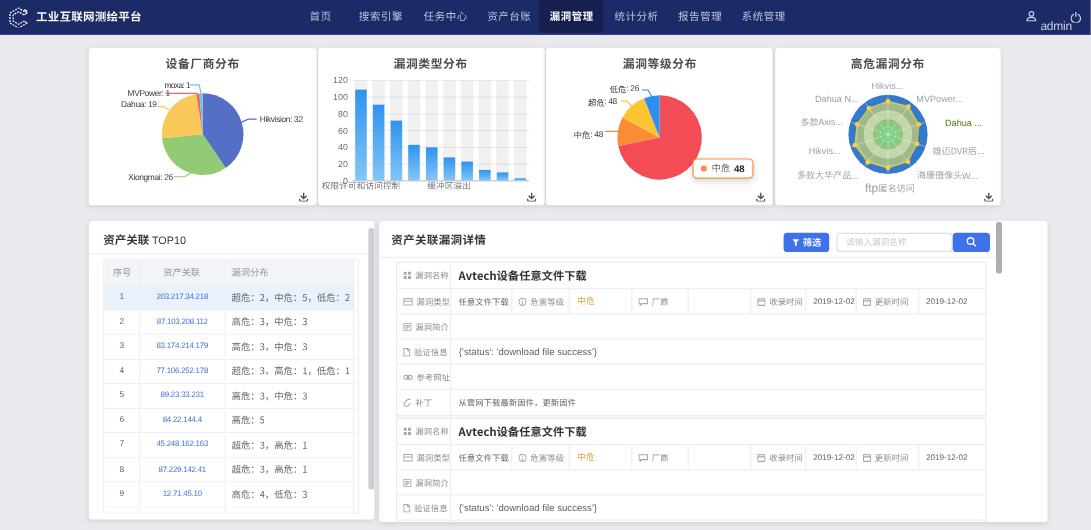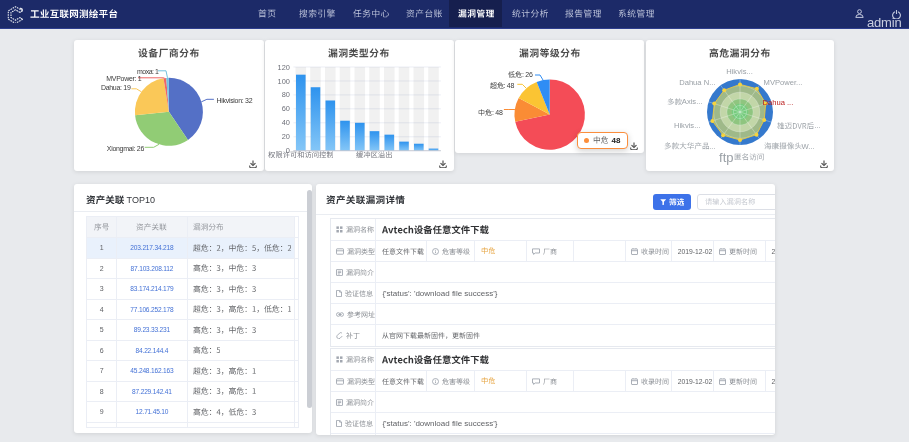--- a/index.html
+++ b/index.html
@@ -95,21 +95,21 @@
         <use href="#r7cfb" x="0"></use>
         <use href="#r7edf" x="1045"></use>
         <use href="#r7ba1" x="2091"></use>
         <use href="#r7406" x="3136"></use>
       </svg>
     </div>
 <svg class="abs" style="left:855px;top:9px" width="9" height="9" viewBox="0 0 9 9">
 <circle cx="4.5" cy="2.6" r="1.9" fill="none" stroke="#c3c9de" stroke-width="1"></circle>
 <path d="M0.8 8.4 Q0.9 5.4 4.5 5.4 Q8.1 5.4 8.2 8.4 Z" fill="none" stroke="#c3c9de" stroke-width="1"></path>
 </svg>
-<div class="abs" style="left:867px;top:0;height:44px;display:flex;align-items:center;color:#c9cee0;font-size:13px;letter-spacing:-0.2px">admin</div>
+<div class="abs" style="left:867px;top:0;height:44px;display:flex;align-items:center;color:#c9cee0;font-size:10px;letter-spacing:-0.2px">admin</div>
 <svg class="abs" style="left:892px;top:9.5px" width="9" height="9" viewBox="0 0 9 9">
 <path d="M2.9 1.7 A3.9 3.9 0 1 0 6.1 1.7" fill="none" stroke="#c3c9de" stroke-width="1.1"></path>
 <path d="M4.5 0 L4.5 4" stroke="#c3c9de" stroke-width="1.1"></path>
 </svg>
 </div>
 <div class="card" style="left:74px;top:40px;width:189.5px;height:131px">
 <div class="ctitle">
       <svg class="cj" style="width:61.8px;height:9.8px" viewBox="0 -880 6306 1000">
         <use href="#b8bbe" x="0"></use>
         <use href="#b5907" x="1051"></use>
@@ -221,21 +221,21 @@
       </svg>
     </div>
 <svg class="abs" style="right:6.3px;bottom:2.7px" width="8" height="8.5" viewBox="0 0 8 8.5">
 <g stroke="#4d4d4d" fill="none">
 <path d="M4 0.6 L4 4.8" stroke-width="1.15"></path>
 <path d="M1.5 3.1 L4 5.4 L6.5 3.1" stroke-width="1.15"></path>
 <path d="M0.7 5.6 L0.7 6.6 Q0.7 7.8 1.9 7.8 L6.1 7.8 Q7.3 7.8 7.3 6.6 L7.3 5.6" stroke-width="1.05"></path>
 </g>
     </svg>
 </div>
-<div class="card" style="left:455px;top:40px;width:189px;height:113px">
+<div class="card" style="left:455px;top:40px;width:189px;height:131px">
 <div class="ctitle">
       <svg class="cj" style="width:61.8px;height:9.8px" viewBox="0 -880 6306 1000">
         <use href="#b6f0f" x="0"></use>
         <use href="#b6d1e" x="1051"></use>
         <use href="#b7b49" x="2102"></use>
         <use href="#b7ea7" x="3153"></use>
         <use href="#b5206" x="4204"></use>
         <use href="#b5e03" x="5255"></use>
       </svg>
     </div>
@@ -338,21 +338,21 @@
       <circle cx="66.4" cy="81.0" r="2.0" fill="#F6D33E"></circle>
       <circle cx="68.3" cy="63.6" r="2.0" fill="#F6D33E"></circle>
       <circle cx="78.2" cy="50.2" r="2.0" fill="#F6D33E"></circle>
     </svg>
 <div class="abs fx" style="left:64px;top:26.5px;width:60px;justify-content:center;color:#9aa0a6">
       <span style="font-size:7.6px;line-height:9px">Hikvis...</span>
     </div>
 <div class="abs fx" style="left:118.1px;top:37.5px;color:#9aa0a6">
       <span style="font-size:7.6px;line-height:9px">MVPower...</span>
     </div>
-<div class="abs fx" style="left:117px;top:58px;color:#b91c1c">
+<div class="abs fx" style="left:142px;top:58px;color:#4d7c0f">
       <span style="font-size:7.6px;line-height:9px">Dahua ...</span>
     </div>
 <div class="abs fx" style="left:131.7px;top:81px;color:#9aa0a6">
       <svg class="cj" style="width:37.2px;height:7.6px" viewBox="0 -880 4898 1000">
         <use href="#r96c4" x="0"></use>
         <use href="#r8fc8" x="1000"></use>
         <use href="#r44" x="2000"></use>
         <use href="#r56" x="2688"></use>
         <use href="#r52" x="3263"></use>
         <use href="#r540e" x="3898"></use>
@@ -363,21 +363,21 @@
       <svg class="cj" style="width:38.0px;height:7.6px" viewBox="0 -880 5000 1000">
         <use href="#r6d77" x="0"></use>
         <use href="#r5eb7" x="1000"></use>
         <use href="#r6444" x="2000"></use>
         <use href="#r50cf" x="3000"></use>
         <use href="#r5934" x="4000"></use>
       </svg>
       <span style="font-size:7.6px;line-height:9px">W...</span>
     </div>
 <div class="abs fx" style="left:61px;top:112.5px;width:70px;justify-content:center;color:#9aa0a6">
-      <span style="font-size:13px;line-height:9px">ftp</span>
+      <span style="font-size:10px;line-height:9px">ftp</span>
       <svg class="cj" style="width:30.4px;height:7.6px" viewBox="0 -880 4000 1000">
         <use href="#r533f" x="0"></use>
         <use href="#r540d" x="1000"></use>
         <use href="#r8bbf" x="2000"></use>
         <use href="#r95ee" x="3000"></use>
       </svg>
     </div>
 <div class="abs fx" style="left:10px;top:101.5px;width:60px;justify-content:flex-end;color:#9aa0a6">
       <svg class="cj" style="width:45.6px;height:7.6px" viewBox="0 -880 6000 1000">
         <use href="#r591a" x="0"></use>
@@ -623,21 +623,21 @@
             <use href="#r5371" x="1000"></use>
             <use href="#rff1a" x="2000"></use>
             <use href="#r33" x="3000"></use>
           </svg>
         </div>
         <div style="flex:1;background:#fff"></div>
       </div>
 </div>
 <div class="abs" style="left:232.6px;top:6px;width:5.4px;height:218px;background:#CBCED4;border-radius:3px"></div>
 </div>
-<div class="panel" style="left:316px;top:184px;width:459px;height:251px">
+<div class="panel" style="left:316px;top:184px;width:557px;height:251px">
 <div class="abs fx" style="left:10px;top:8.5px;height:14px;color:#33363b">
       <svg class="cj" style="width:79.2px;height:9.6px" viewBox="0 -880 8250 1000">
         <use href="#b8d44" x="0"></use>
         <use href="#b4ea7" x="1031"></use>
         <use href="#b5173" x="2062"></use>
         <use href="#b8054" x="3094"></use>
         <use href="#b6f0f" x="4125"></use>
         <use href="#b6d1e" x="5156"></use>
         <use href="#b8be6" x="6188"></use>
         <use href="#b60c5" x="7219"></use>

